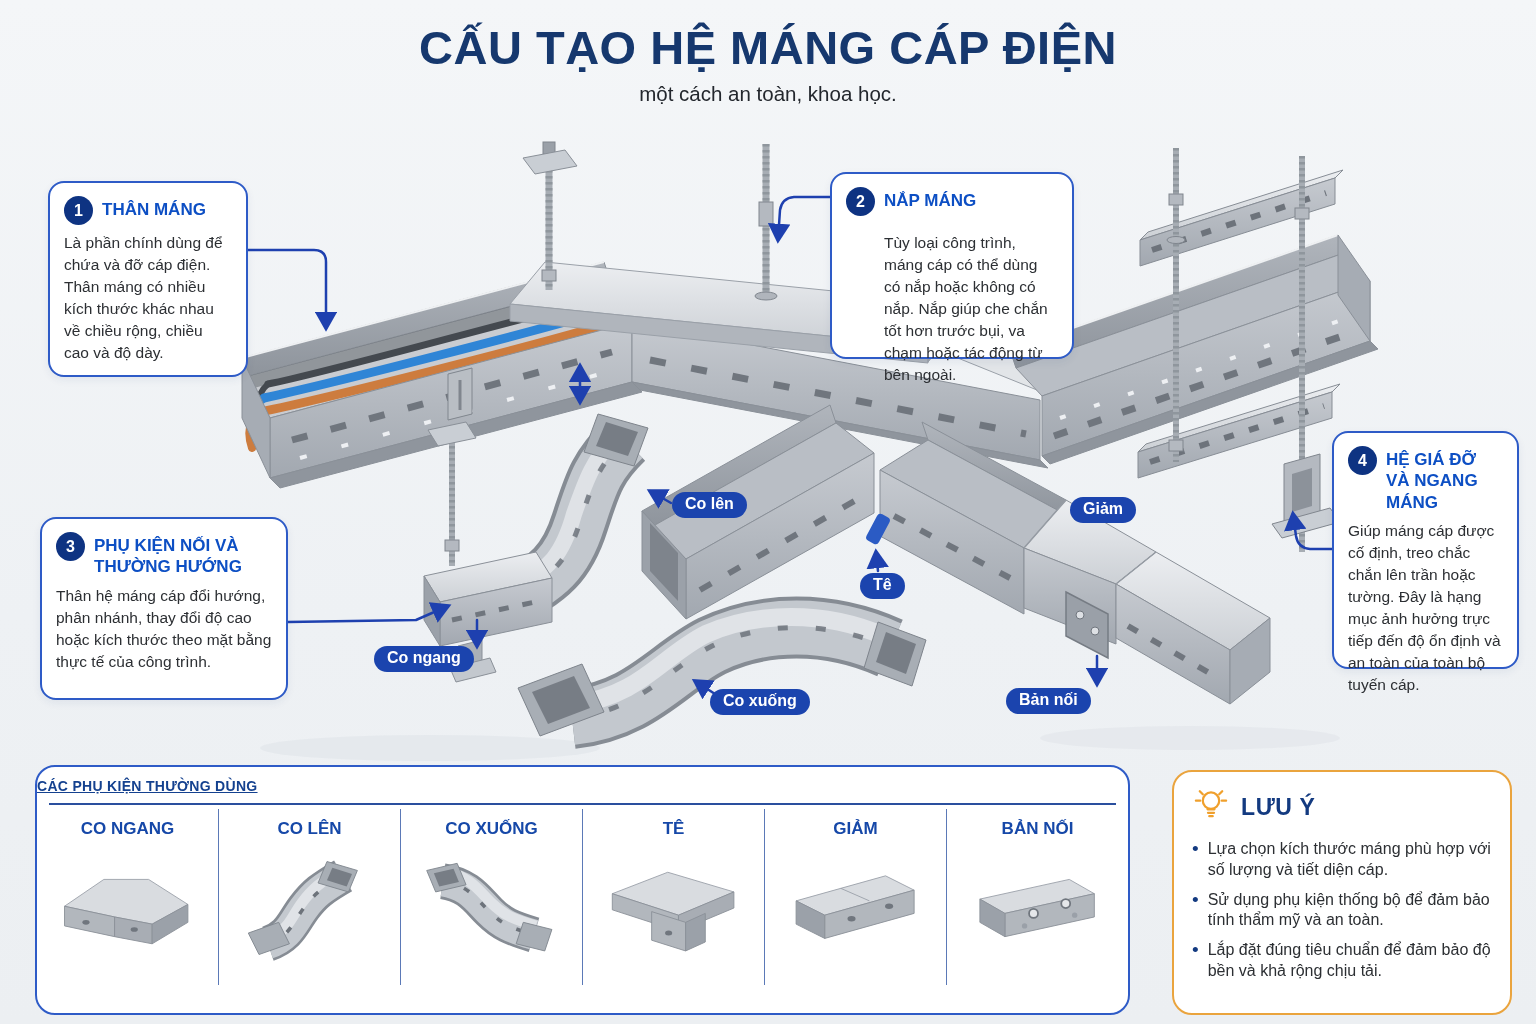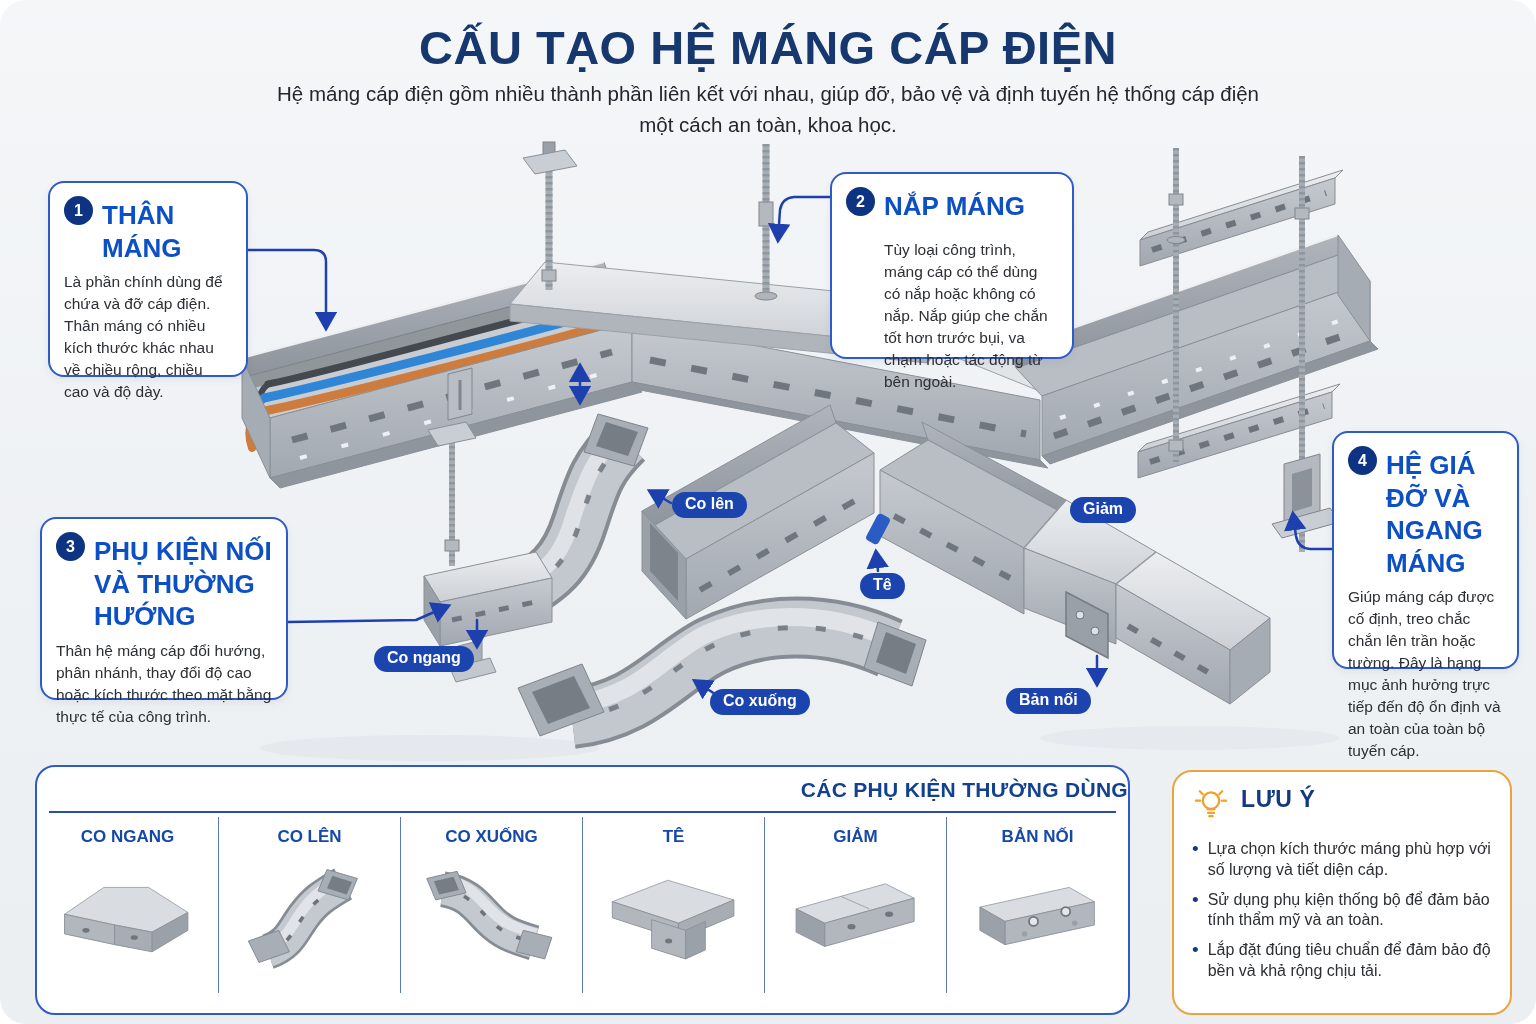--- a/index.html
+++ b/index.html
@@ -1,21 +1,20 @@
 <!DOCTYPE html>
 <html><head>
 <meta charset="utf-8">
 <style>
   html,body{margin:0;padding:0;}
   .page{
     position:relative; width:1536px; height:1024px; overflow:hidden;
     background:linear-gradient(180deg,#f4f6f8 0%,#eef1f4 60%,#ecEFf2 100%);
     font-family:"Liberation Sans","DejaVu Sans",sans-serif;
     color:#2c2f33;
-    border-radius:26px;
   }
   
   .hdr{position:absolute;left:0;top:0;width:100%;text-align:center;}
   .hdr h1{
     margin:20px 0 4px; font-size:47px; font-weight:800; letter-spacing:.5px;
     color:#16386e;
   }
   .hdr .sub{font-size:20.5px; line-height:1.5; color:#23272d; font-weight:500;}
   
   svg.diagram{position:absolute;left:0;top:0;width:1536px;height:1024px;}
@@ -24,47 +23,47 @@
     position:absolute; background:#fff; border:2px solid #2e5bc7; border-radius:16px;
     padding:12px 14px; box-sizing:border-box;
     box-shadow:0 3px 8px rgba(25,50,110,.07);
   }
   .co-head{display:flex; gap:9px; align-items:flex-start;}
   .badge{
     width:29px;height:29px;border-radius:50%;background:#0e3382;color:#fff;
     font-weight:700;font-size:16px;display:flex;align-items:center;justify-content:center;
     flex:none;margin-top:1px;
   }
-  .co-title{color:#0d4fc4;font-weight:800;font-size:26px;line-height:1.25;padding-top:4px;}
+  .co-title{color:#0d4fc4;font-weight:800;font-size:17px;line-height:1.25;padding-top:4px;}
   .co-body{margin-top:7px;font-size:15.5px;line-height:1.42;color:#2c2f33;}
   .callout.c2 .co-body{margin-left:38px;margin-top:16px;}
   
   .pill{
     position:absolute;background:#1b44ae;color:#fff;font-size:16px;font-weight:700;
     padding:3px 13px 5px;border-radius:16px;white-space:nowrap;
   }
   
   .acc-panel{
     position:absolute;left:35px;top:765px;width:1095px;height:250px;background:#fff;
     border:2px solid #2e5bc7;border-radius:20px;box-sizing:border-box;
   }
-  .acc-title{text-align:right;color:#14418f;font-size:21px;font-weight:800;
-    letter-spacing:.3px;margin-top:11px;}
+  .acc-title{text-align:left;color:#14418f;font-size:14px;font-weight:800;
+    letter-spacing:.3px;margin-top:11px;text-decoration:underline;}
   .acc-divider{border-top:2px solid #2a4f9e;margin:9px 12px 0;}
   .acc-cols{display:flex;margin-top:4px;height:176px;}
   .acc-col{flex:1;display:flex;flex-direction:column;align-items:center;border-right:1.5px solid #5b79b7;}
   .acc-col:last-child{border-right:none;}
   .acc-label{color:#1648a8;font-weight:800;font-size:17px;margin:10px 0 2px;}
   .acc-icon svg{width:152px;height:126px;display:block;}
   
   .note-panel{
     position:absolute;left:1172px;top:770px;width:340px;height:245px;background:#fff;
     border:2px solid #eaa43e;border-radius:20px;box-sizing:border-box;padding:14px 18px 8px;
   }
-  .note-head{display:flex;gap:11px;}
+  .note-head{display:flex;align-items:center;gap:11px;}
   .note-title{color:#133a80;font-size:23px;font-weight:800;letter-spacing:.6px;}
   .note-list{margin-top:11px;}
   .note-item{display:flex;gap:9px;font-size:16px;line-height:1.3;color:#2c2f33;margin-bottom:9px;}
   .note-item .dot{color:#133a80;font-size:19px;line-height:1.1;flex:none;}
 </style>
 </head>
 <body>
 
 <div class="page">
 
@@ -256,21 +255,20 @@
       <path d="M878,571 L876,552" marker-end="url(#ah)"></path>
       <path d="M477,620 L477,646" marker-end="url(#ah)"></path>
       <path d="M715,694 L695,681" marker-end="url(#ah)"></path>
       <path d="M1097,656 L1097,684" marker-end="url(#ah)"></path>
     </g>
   </svg>
 
   <div class="hdr">
     <h1>CẤU TẠO HỆ MÁNG CÁP ĐIỆN</h1>
     <div class="sub">
-      <div>Hệ máng cáp điện gồm nhiều thành phần liên kết với nhau, giúp đỡ, bảo vệ và định tuyến hệ thống cáp điện</div>
       <div>một cách an toàn, khoa học.</div>
     </div>
   </div>
 
   <div class="callout c1" style="left:48px;top:181px;width:200px;height:196px;">
     <div class="co-head">
       <div class="badge">1</div>
       <div class="co-title">THÂN MÁNG</div>
     </div>
     <div class="co-body">Là phần chính dùng để chứa và đỡ cáp điện. Thân máng có nhiều kích thước khác nhau về chiều rộng, chiều cao và độ dày.</div>

